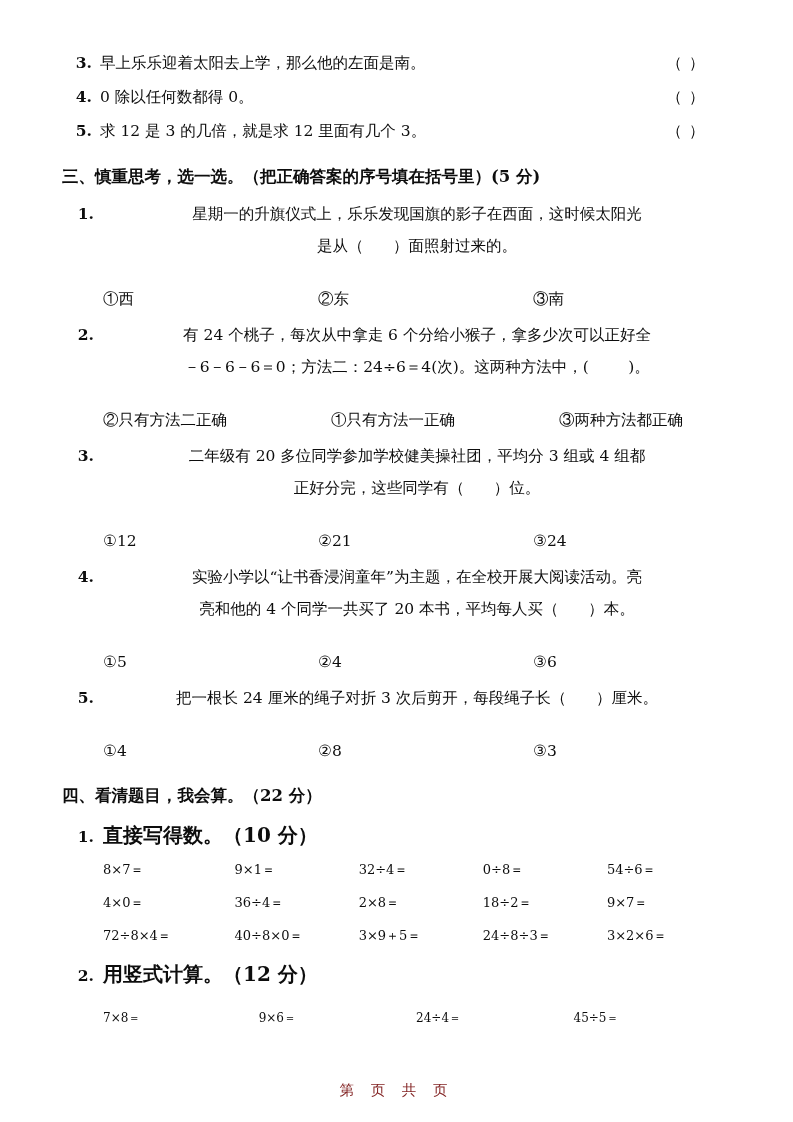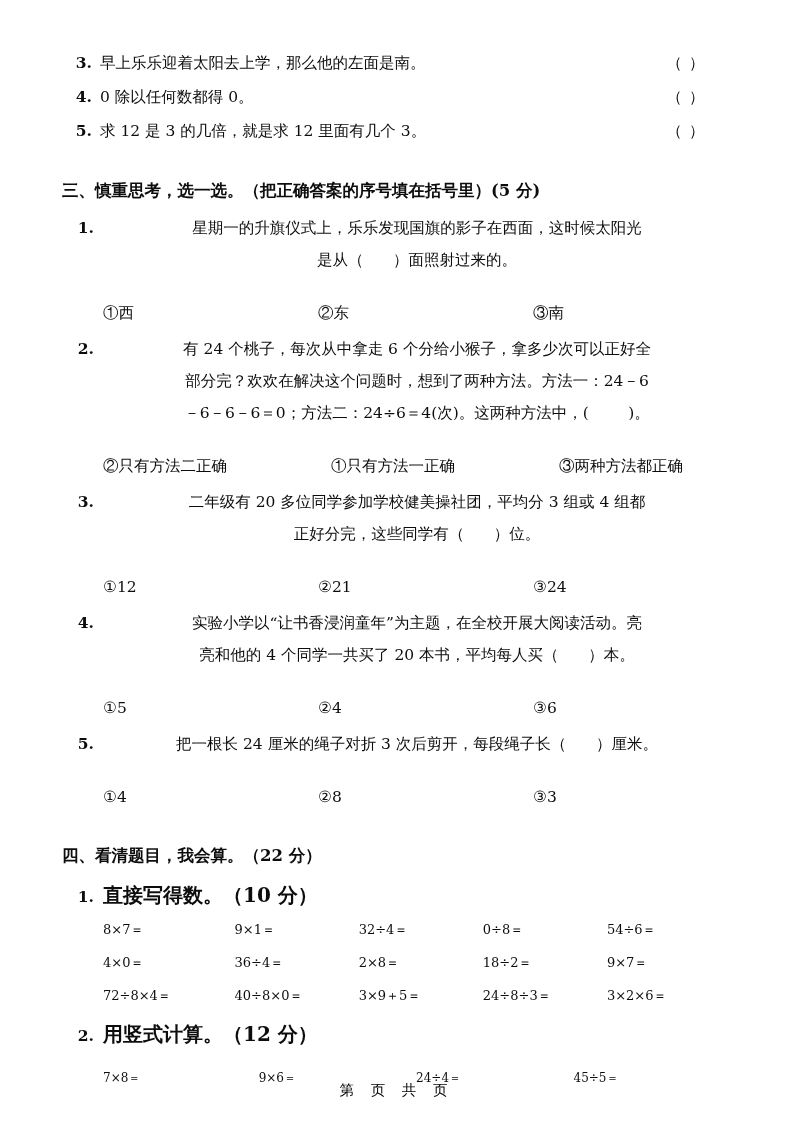--- a/index.html
+++ b/index.html
@@ -45,21 +45,21 @@
     width: 90px;
     text-align: center;
     letter-spacing: 1px;
   }
 
   
   .section-head {
     font-size: 16.5px;
     font-weight: bold;
     line-height: 34px;
-    margin-top: 26px;
+    margin-top: 12px;
     white-space: pre;
   }
 
   
   .q {
     display: flex;
     align-items: flex-start;
     margin-top: 4px;
   }
   .q-num {
@@ -144,21 +144,21 @@
 
   
   .footer {
     position: absolute;
     left: 0;
     bottom: 22px;
     width: 793px;
     text-align: center;
     font-size: 14.5px;
     letter-spacing: 6px;
-    color: #000000;
+    color: #7f1d1d;
   }
 </style>
 </head>
 <body>
 
 <div class="page">
 
   <div>
     <div class="tf-row">
       <span class="tf-num">3.</span>
@@ -189,21 +189,20 @@
         <div class="opt opt-b">②东</div>
         <div class="opt opt-c">③南</div>
       </div>
     </div>
   </div>
 
   <div class="q">
     <div class="q-num">2.</div>
     <div class="q-body">
       <div class="ln">有 24 个桃子，每次从中拿走 6 个分给小猴子，拿多少次可以正好全</div>
-      <div class="ln">部分完？欢欢在解决这个问题时，想到了两种方法。方法一：24－6</div>
       <div class="ln">－6－6－6＝0；方法二：24÷6＝4(次)。这两种方法中，(        )。</div>
       <div class="options wide">
         <div class="opt opt-b">②只有方法二正确</div>
         <div class="opt opt-a">①只有方法一正确</div>
         <div class="opt opt-c">③两种方法都正确</div>
       </div>
     </div>
   </div>
 
   <div class="q">

